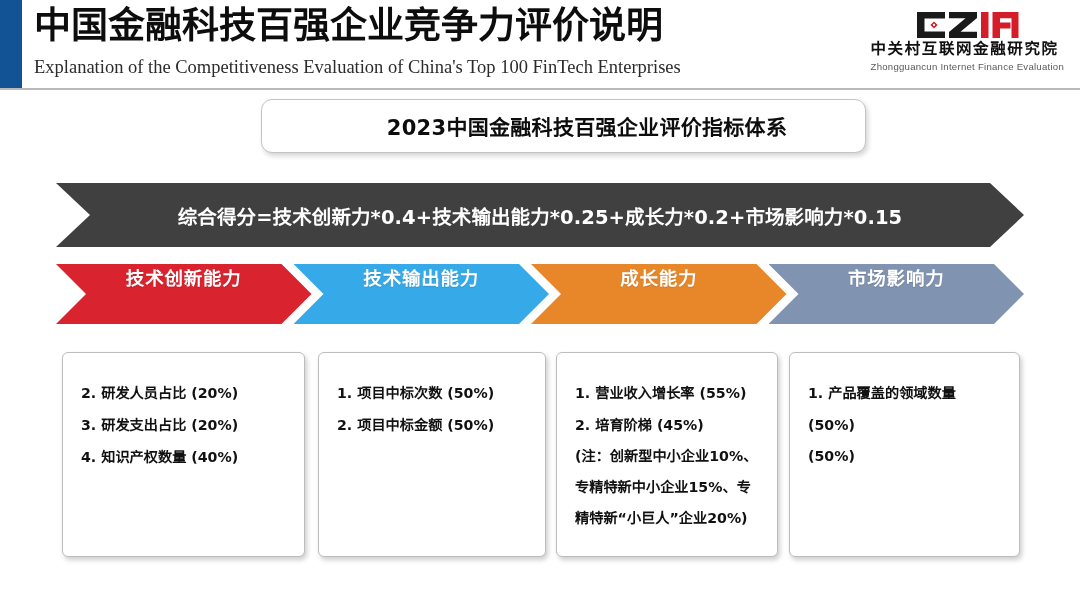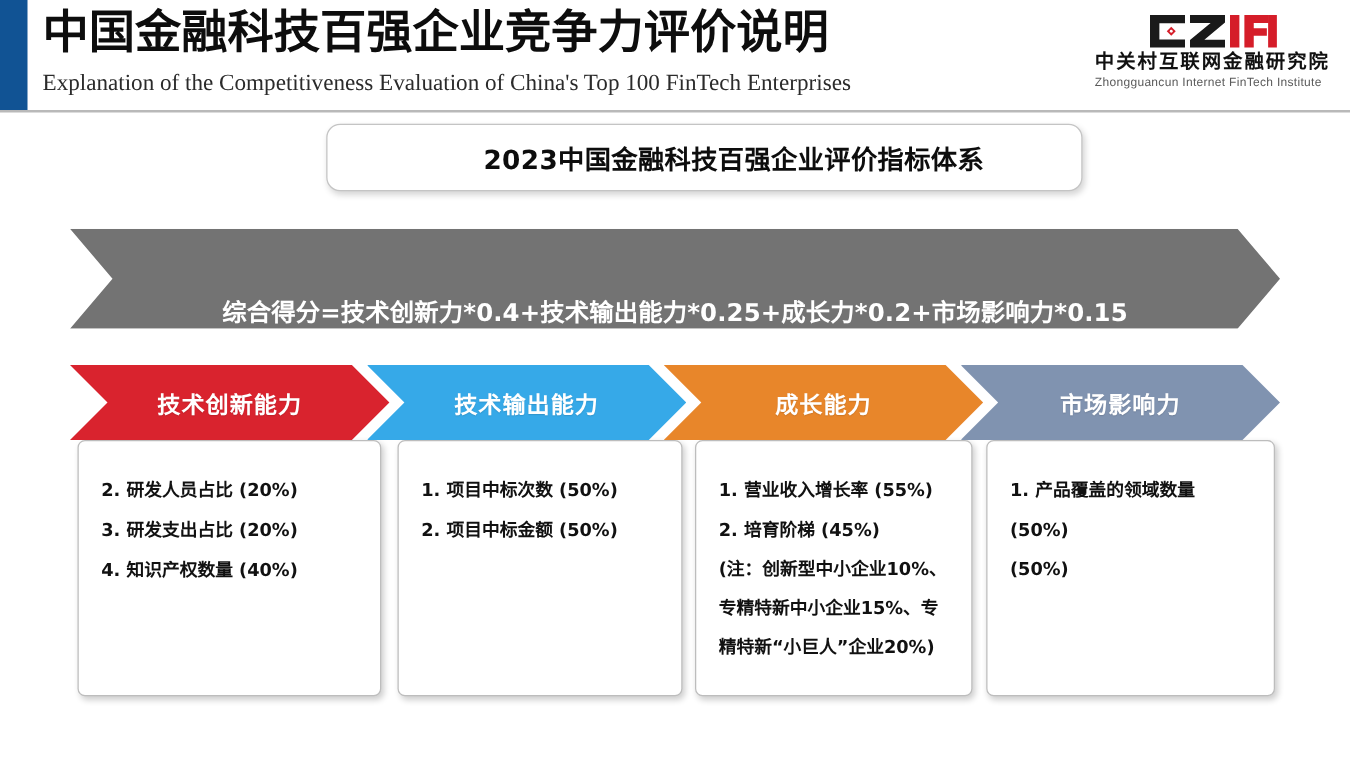--- a/index.html
+++ b/index.html
@@ -136,26 +136,26 @@
     letter-spacing: 0.3px;
     white-space: nowrap;
   }
 
   
   #formula-banner {
     position: absolute;
     left: 56px;
     top: 183px;
     width: 968px;
-    height: 80px;
-    background: #737373;
+    height: 64px;
+    background: #404040;
     -webkit-clip-path: polygon(0 0, calc(100% - 34px) 0, 100% 50%, calc(100% - 34px) 100%, 0 100%, 34px 50%);
     clip-path: polygon(0 0, calc(100% - 34px) 0, 100% 50%, calc(100% - 34px) 100%, 0 100%, 34px 50%);
     display: flex;
-    align-items: flex-end;
+    align-items: center;
     justify-content: center;
   }
   #formula-text {
     font-family: "DejaVu Sans", "Liberation Sans", sans-serif;
     font-size: 19.5px;
     font-weight: 700;
     color: #ffffff;
     letter-spacing: 0.1px;
     white-space: nowrap;
   }
@@ -168,23 +168,22 @@
     width: 968px;
     height: 60px;
   }
   .chevron {
     position: absolute;
     top: 0;
     height: 60px;
     -webkit-clip-path: polygon(0 0, calc(100% - 30px) 0, 100% 50%, calc(100% - 30px) 100%, 0 100%, 30px 50%);
     clip-path: polygon(0 0, calc(100% - 30px) 0, 100% 50%, calc(100% - 30px) 100%, 0 100%, 30px 50%);
     display: flex;
-    align-items: center;
+    align-items: flex-start;
     justify-content: center;
-    margin-top: 28px;
   }
   .chevron-label {
     font-family: "DejaVu Sans", "Liberation Sans", sans-serif;
     font-size: 18.5px;
     font-weight: 700;
     color: #ffffff;
     letter-spacing: 0.8px;
     white-space: nowrap;
     text-shadow: 0 1px 1px rgba(0,0,0,0.12);
   }
@@ -243,21 +242,21 @@
         <rect x="66" y="2" width="7.5" height="26" fill="#d51d29"></rect>
 
         <path d="M77.5 2 H97 V8.3 H85 V12.6 H95.5 V18.6 H85 V28 H77.5 Z" fill="#d51d29"></path>
 
         <rect x="96.5" y="2" width="7" height="26" fill="#d51d29"></rect>
       </svg>
     </div>
     <div id="logo-divider"></div>
     <div id="logo-text-wrap">
       <div id="logo-name-cn">中关村互联网金融研究院</div>
-      <div id="logo-name-en">Zhongguancun Internet FinTech Institute</div>
+      <div id="logo-name-en">Zhongguancun Internet Finance Evaluation</div>
     </div>
   </div>
 
   <div id="header-underline"></div>
 </div>
 
 <div id="section-title-box">
   <span id="section-title-text">2023中国金融科技百强企业评价指标体系</span>
 </div>
 

